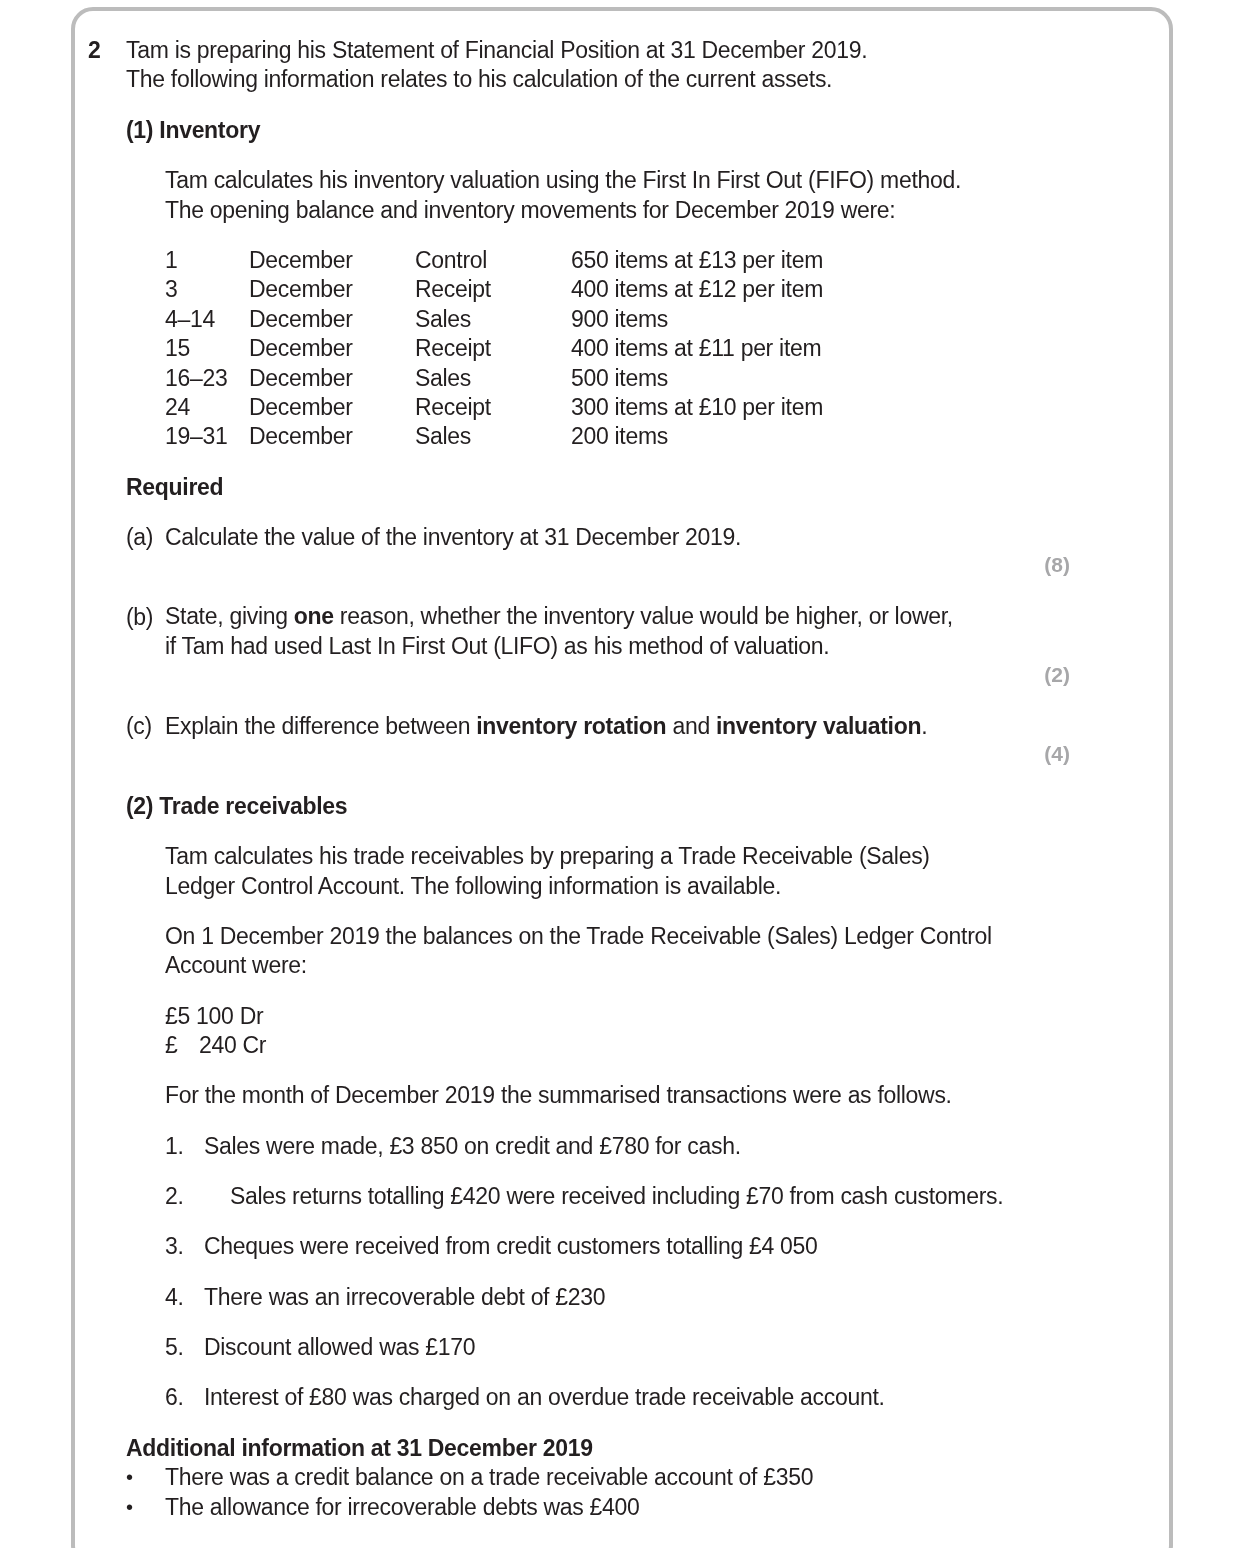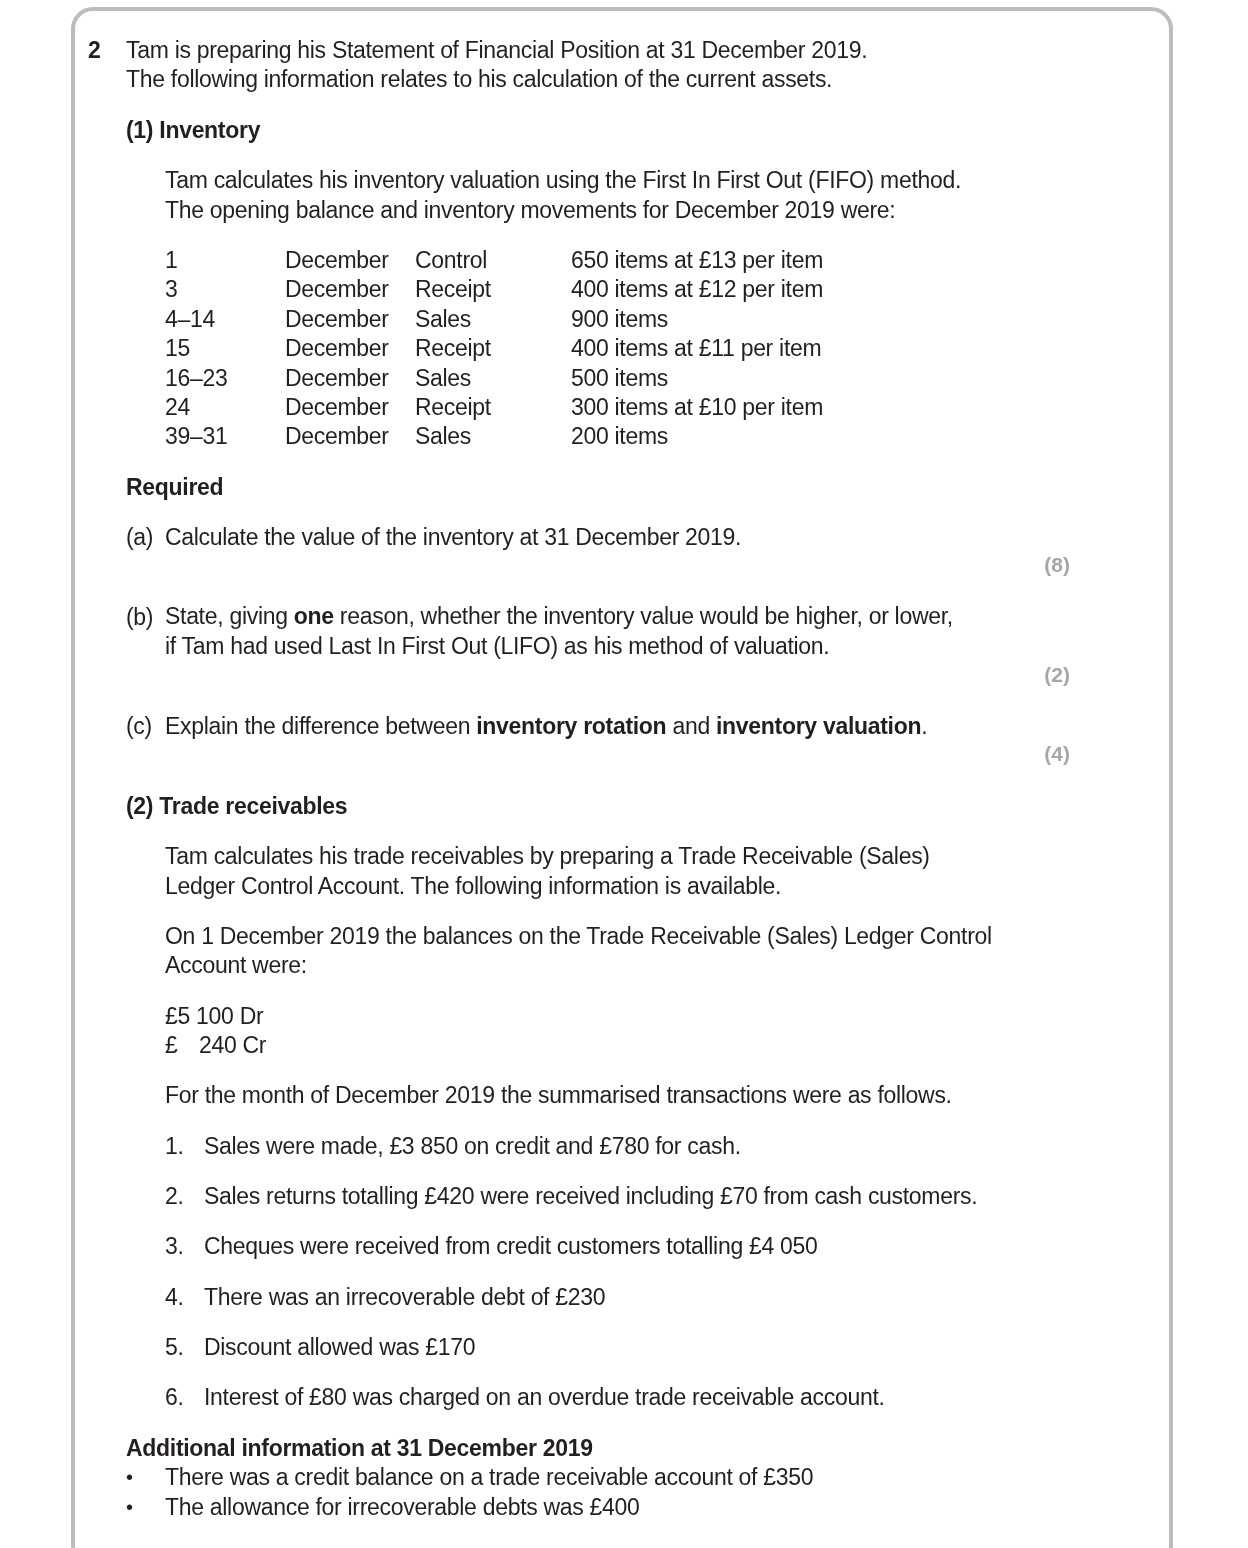--- a/index.html
+++ b/index.html
@@ -5,21 +5,21 @@
   html, body { margin: 0; padding: 0; background: #ffffff; }
   body { width: 1248px; height: 1548px; position: relative; overflow: hidden;
          font-family: "Liberation Sans", "DejaVu Sans", sans-serif; color: #231f20; }
   .frame { position: absolute; left: 71px; top: 7px; width: 1102px; height: 1560px;
            border: 4px solid #bcbcbc; border-radius: 22px; box-sizing: border-box; }
   .t { position: absolute; font-size: 23px; line-height: 29px; white-space: nowrap; letter-spacing: -0.3px; }
   .b { font-weight: bold; }
   .mark { position: absolute; font-size: 21px; font-weight: bold; color: #a7a7a9; right: 178px; }
   .inv-row { position: absolute; left: 165px; height: 29.5px; font-size: 23px; line-height: 29px; letter-spacing: -0.3px; }
   .inv-row span { position: absolute; white-space: nowrap; }
-  .c1 { left: 0; } .c2 { left: 84px; margin-left: 36px; } .c3 { left: 250px; } .c4 { left: 406px; }
+  .c1 { left: 0; } .c2 { left: 84px; } .c3 { left: 250px; } .c4 { left: 406px; }
   .num { position: absolute; left: 165px; }
   .numtxt { position: absolute; left: 204px; text-align: center; }
   .bullet { position: absolute; left: 126px; font-size: 20px; }
 </style>
 </head>
 <body>
 
 <div class="frame"></div>
 
 <div class="t b" style="left:88px;top:36px;">2</div>
@@ -61,21 +61,21 @@
     <span class="c3">Sales</span>
     <span class="c4">500 items</span>
   </div>
   <div class="inv-row" style="top:393px;">
     <span class="c1">24</span>
     <span class="c2">December</span>
     <span class="c3">Receipt</span>
     <span class="c4">300 items at £10 per item</span>
   </div>
   <div class="inv-row" style="top:422px;">
-    <span class="c1">39–31</span>
+    <span class="c1">19–31</span>
     <span class="c2">December</span>
     <span class="c3">Sales</span>
     <span class="c4">200 items</span>
   </div>
 </div>
 
 <div class="t b" style="left:126px;top:473px;">Required</div>
 
 <div class="t" style="left:126px;top:523px;">(a)</div>
 <div class="t" style="left:165px;top:523px;text-align:right;">Calculate the value of the inventory at 31 December 2019.</div>
@@ -98,21 +98,21 @@
 
 <div class="t" style="left:165px;top:1002px;">£5 100 Dr</div>
 <div class="t" style="left:165px;top:1031px;">£</div>
 <div class="t" style="left:199px;top:1031px;">240 Cr</div>
 
 <div class="t" style="left:165px;top:1081px;">For the month of December 2019 the summarised transactions were as follows.</div>
 
 <div class="t num" style="top:1132px;">1.</div>
 <div class="t numtxt" style="top:1132px;">Sales were made, £3 850 on credit and £780 for cash.</div>
 <div class="t num" style="top:1182px;">2.</div>
-<div class="t numtxt" style="top:1182px;">Sales returns totalling £420 were received including £70 from cash customers.</div>
+<div class="t numtxt" style="top:1182px;margin-left:26px;">Sales returns totalling £420 were received including £70 from cash customers.</div>
 <div class="t num" style="top:1232px;">3.</div>
 <div class="t numtxt" style="top:1232px;">Cheques were received from credit customers totalling £4 050</div>
 <div class="t num" style="top:1283px;">4.</div>
 <div class="t numtxt" style="top:1283px;">There was an irrecoverable debt of £230</div>
 <div class="t num" style="top:1333px;">5.</div>
 <div class="t numtxt" style="top:1333px;">Discount allowed was £170</div>
 <div class="t num" style="top:1383px;">6.</div>
 <div class="t numtxt" style="top:1383px;">Interest of £80 was charged on an overdue trade receivable account.</div>
 
 <div class="t b" style="left:126px;top:1434px;">Additional information at 31 December 2019</div>

